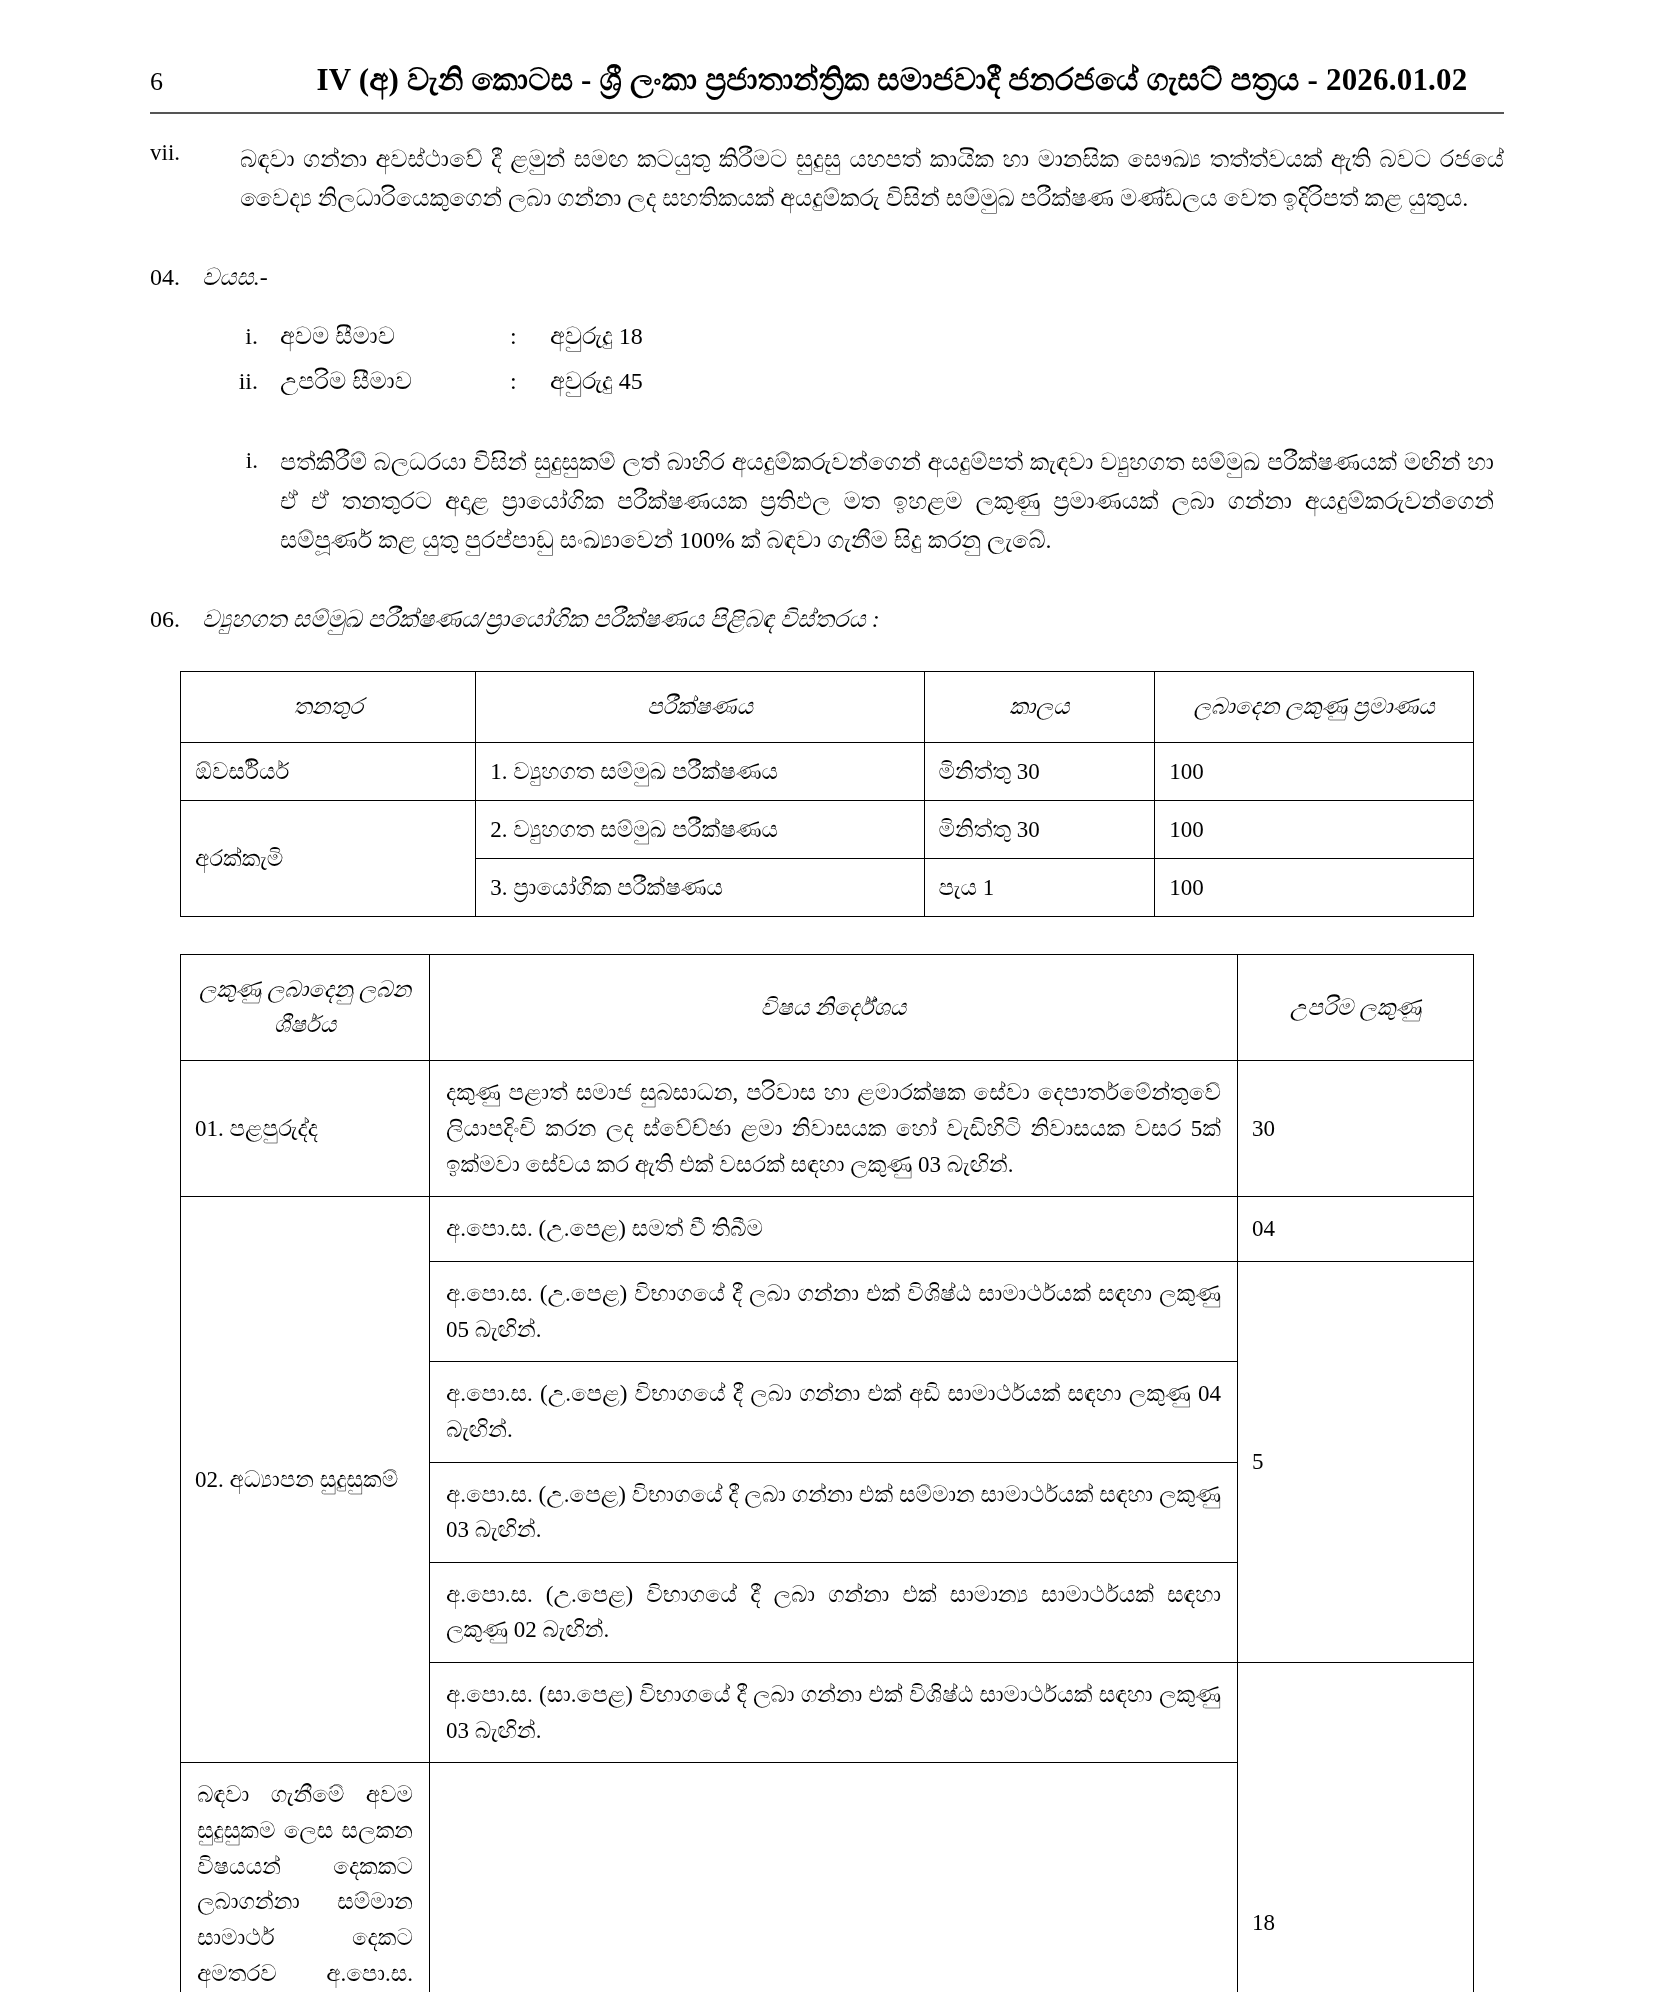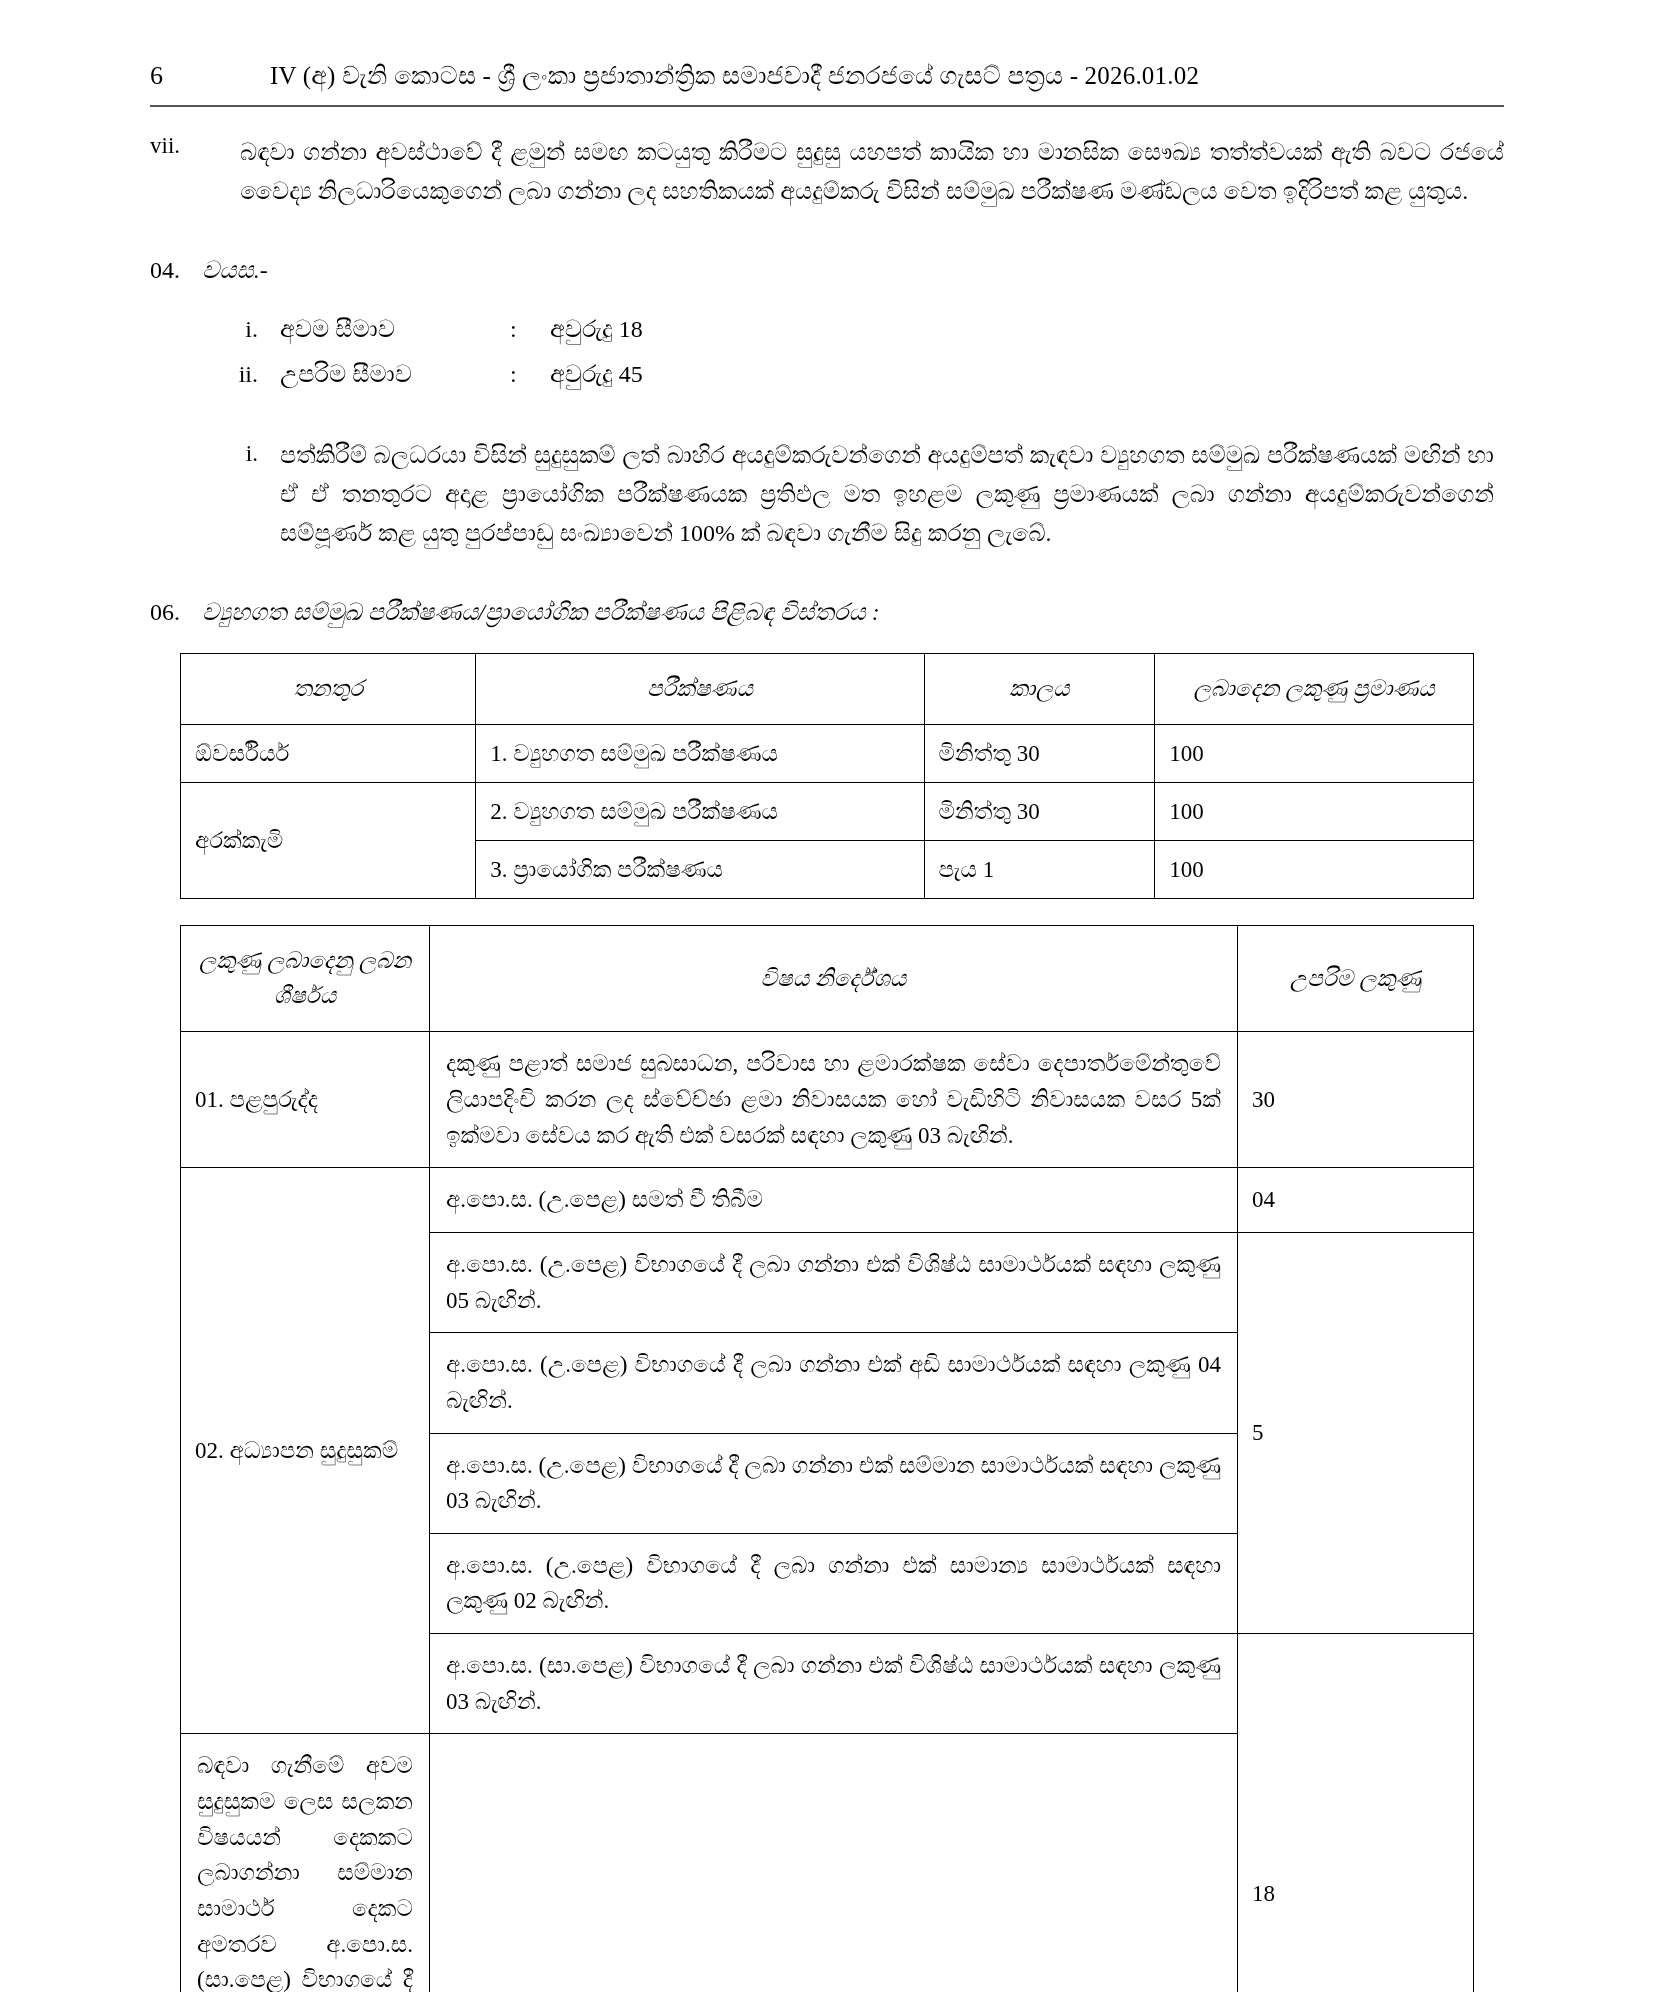--- a/index.html
+++ b/index.html
@@ -32,23 +32,23 @@
     box-sizing: border-box;
   }
   .page-number {
     font-size: 26px;
     line-height: 1;
     width: 120px;
     flex: 0 0 120px;
   }
   .header-title {
     flex: 1 1 auto;
-    text-align: left;
-    font-size: 25px;
-    font-weight: normal;
+    text-align: center;
+    font-size: 31px;
+    font-weight: bold;
     letter-spacing: 0.2px;
     white-space: nowrap;
   }
   .header-rule {
     margin: 14px 150px 0 150px;
     border-top: 2px solid #555555;
   }
 
   
   .body {
@@ -131,21 +131,21 @@
     flex: 1 1 auto;
     font-size: 24px;
     line-height: 1.62;
     text-align: justify;
     text-justify: inter-word;
     padding-right: 10px;
   }
 
   
   .tbl-wrap {
-    margin-top: 22px;
+    margin-top: 33px;
     padding: 0 30px 4px 30px;
   }
   table.doc {
     border-collapse: collapse;
     width: 100%;
     table-layout: fixed;
   }
   table.doc th,
   table.doc td {
     border: 1px solid #000000;

